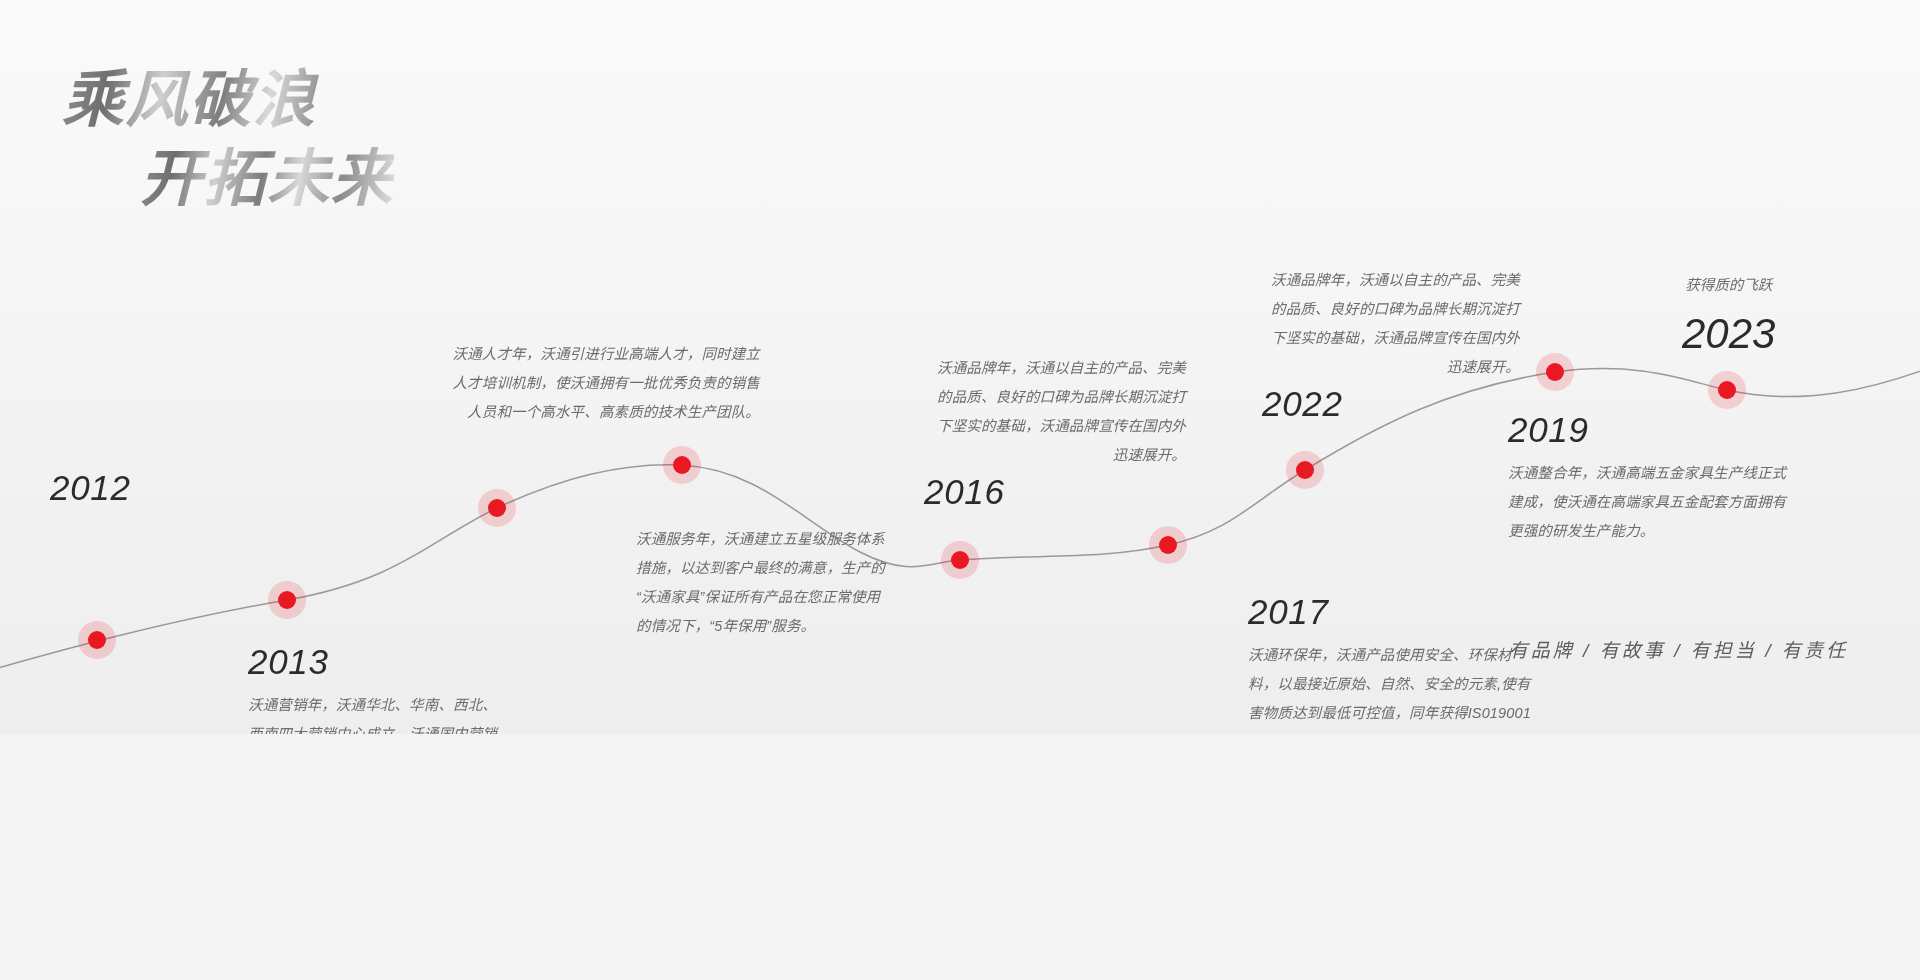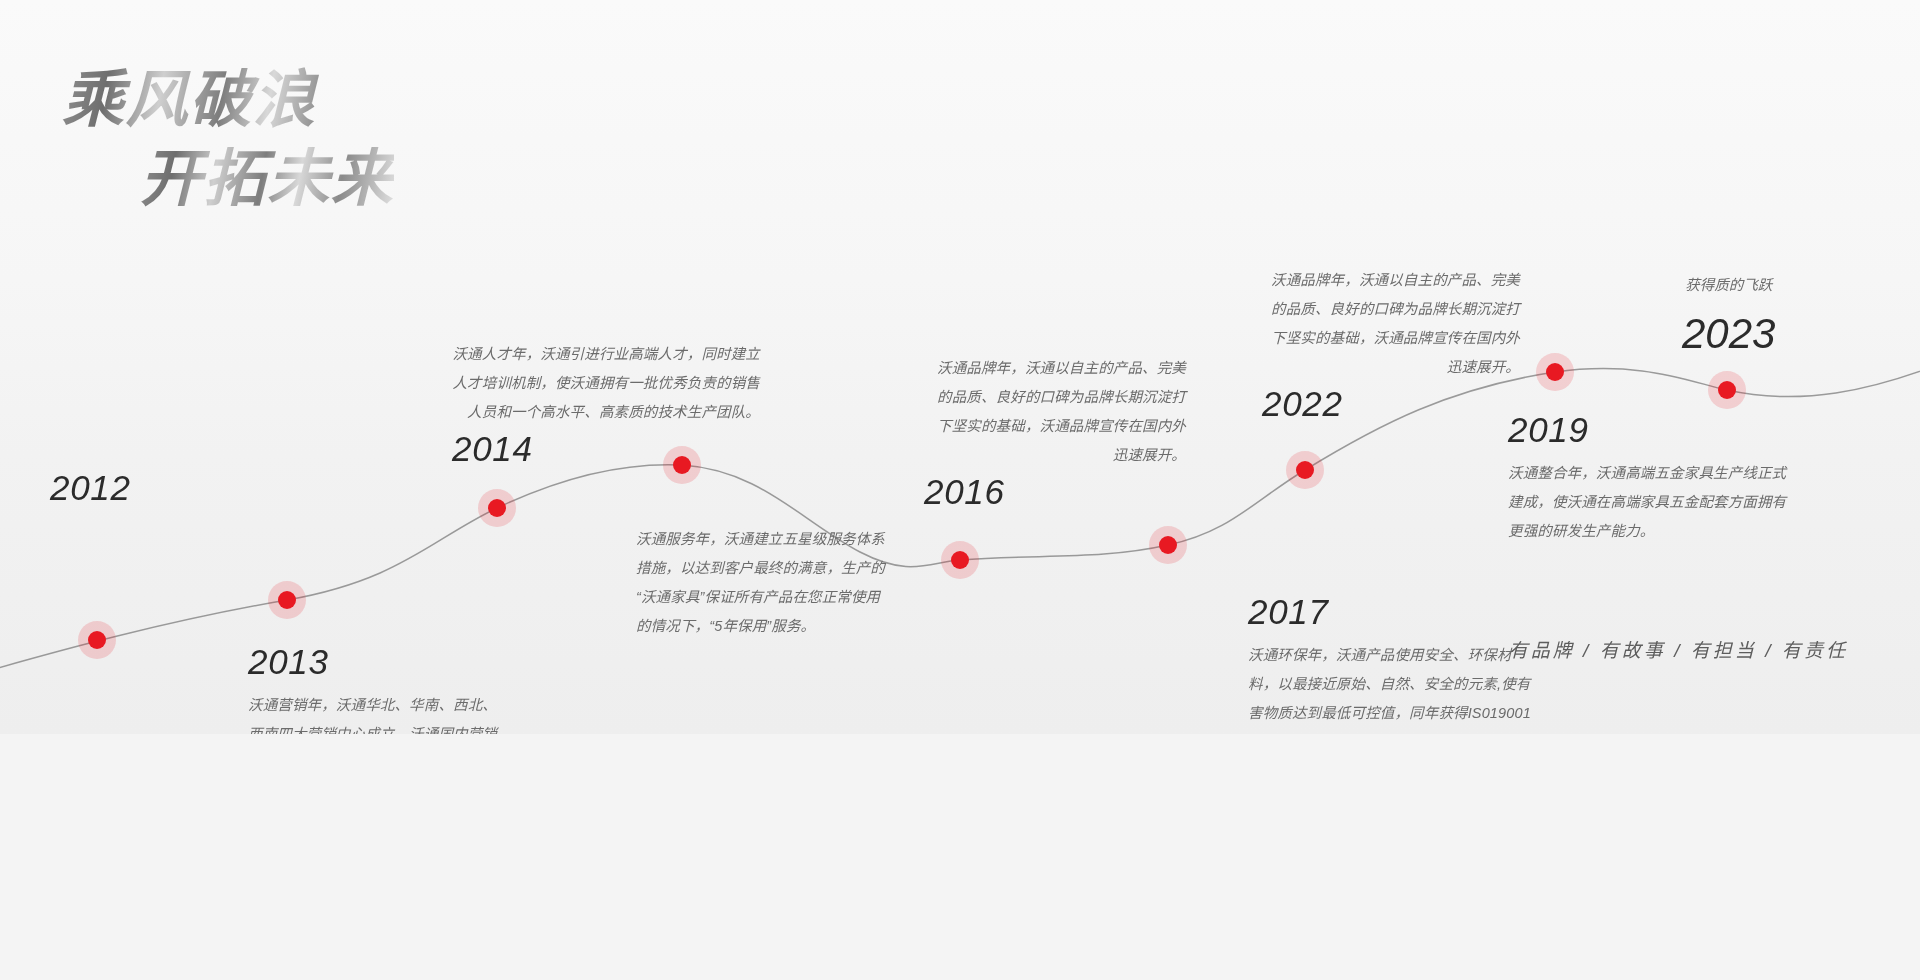--- a/index.html
+++ b/index.html
@@ -162,21 +162,20 @@
   <div id="entries">
       <div class="entry above" style="left: 50px; top: 466px; width: 268px;">
         <div class="year">2012</div>
       </div>
       <div class="entry below" style="left: 248px; top: 644px; width: 258px;">
         <div class="year">2013</div>
         <div class="desc">沃通营销年，沃通华北、华南、西北、西南四大营销中心成立，沃通国内营销网络初建规模。</div>
       </div>
       <div class="entry above" style="left: 452px; top: 340px; width: 308px;">
         <div class="desc">沃通人才年，沃通引进行业高端人才，同时建立人才培训机制，使沃通拥有一批优秀负责的销售人员和一个高水平、高素质的技术生产团队。</div>
-        <div class="year">2014</div>
       </div>
       <div class="entry below" style="left: 636px; top: 515px; width: 252px;">
         <div class="desc">沃通服务年，沃通建立五星级服务体系措施，以达到客户最终的满意，生产的“沃通家具”保证所有产品在您正常使用的情况下，“5年保用”服务。</div>
       </div>
       <div class="entry above" style="left: 924px; top: 354px; width: 262px;">
         <div class="desc">沃通品牌年，沃通以自主的产品、完美的品质、良好的口碑为品牌长期沉淀打下坚实的基础，沃通品牌宣传在国内外迅速展开。</div>
         <div class="year">2016</div>
       </div>
       <div class="entry below" style="left: 1207px; top: 594px; width: 290px; margin-left: 41px;">
         <div class="year">2017</div>

